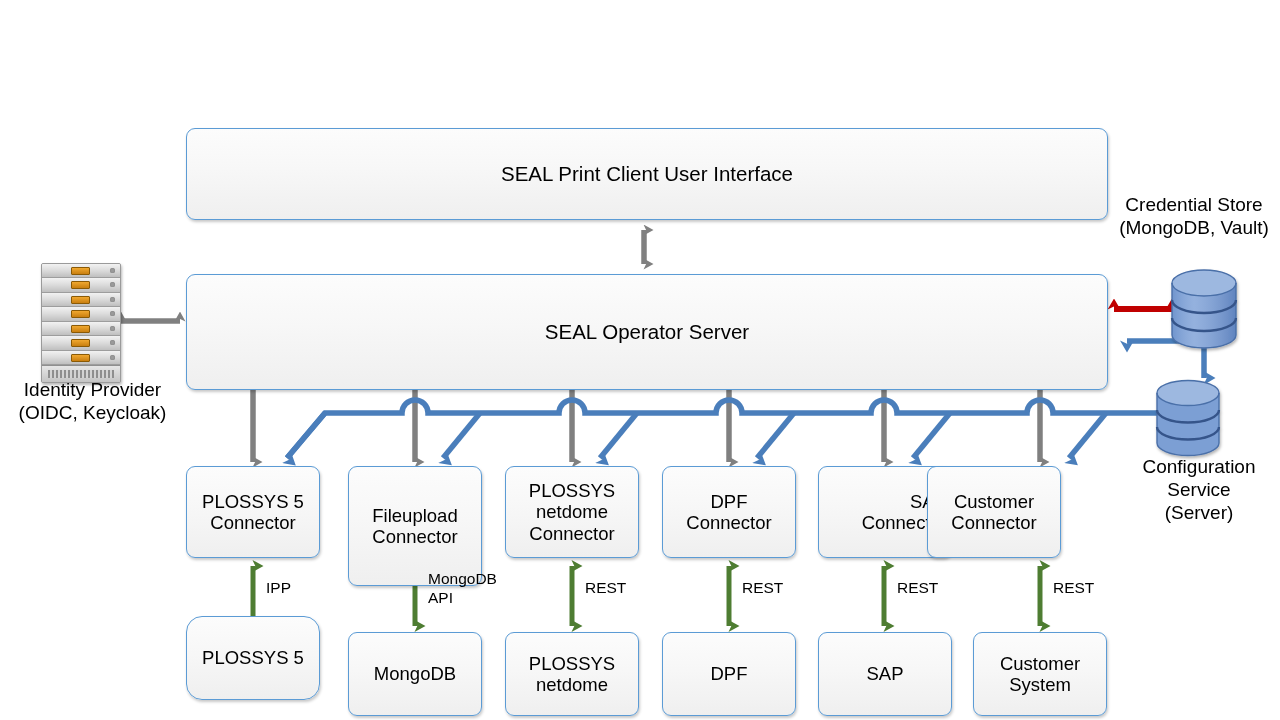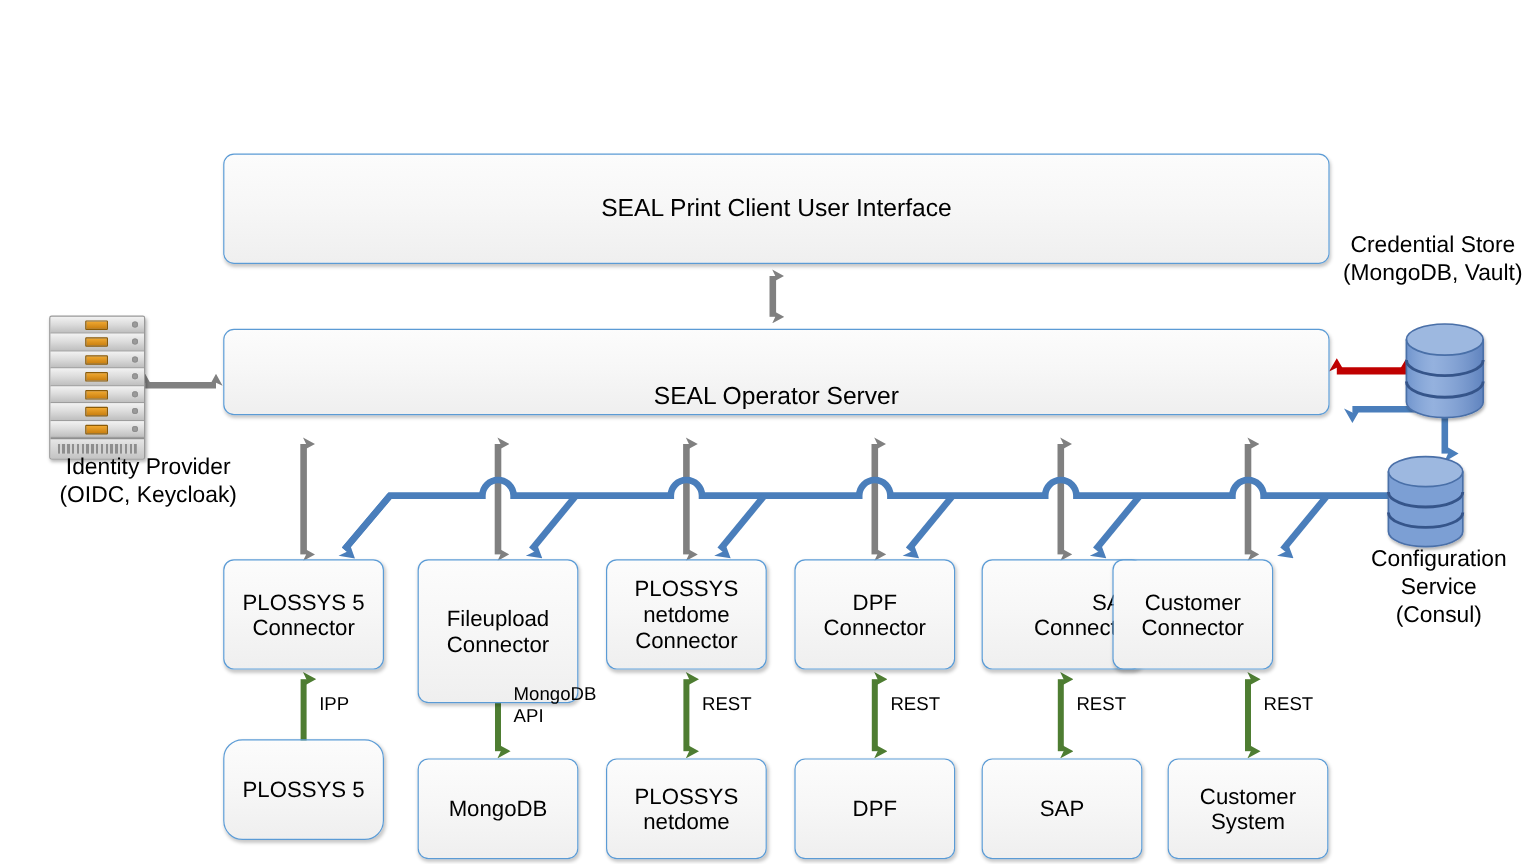--- a/index.html
+++ b/index.html
@@ -241,21 +241,21 @@
     <div class="rack-slot"></div>
     <div class="rack-slot"></div>
     <div class="rack-slot"></div>
     <div class="rack-base"></div>
   </div>
 
   <div class="box wide" style="left:186px; top:80px; width:922px; height:92px;">
     <span>SEAL Print Client User Interface</span>
   </div>
 
-  <div class="box wide" style="left:186px; top:226px; width:922px; height:72px;align-items:flex-end;">
+  <div class="box wide" style="left:186px; top:226px; width:922px; height:116px;">
     <span>SEAL Operator Server</span>
   </div>
 
   <div class="box small" style="left:186px; top:418px; width:134px; height:92px;justify-content:flex-end;">
     <span>PLOSSYS 5
 Connector</span>
   </div>
   <div class="box small" style="left:348px; top:418px; width:134px; height:120px;">
     <span>Fileupload
 Connector</span>
@@ -300,23 +300,23 @@
   </div>
 
   <div class="label sm left-al" style="left:266px; top:531px; width:90px;">IPP</div>
   <div class="label sm left-al" style="left:428px; top:522px; width:90px;">MongoDB
 API</div>
   <div class="label sm left-al" style="left:585px; top:531px; width:90px;">REST</div>
   <div class="label sm left-al" style="left:742px; top:531px; width:90px;">REST</div>
   <div class="label sm left-al" style="left:897px; top:531px; width:90px;">REST</div>
   <div class="label sm left-al" style="left:1053px; top:531px; width:90px;">REST</div>
 
-  <div class="label lg" style="left:0px; top:331px; width:185px;padding-left:31px;">Identity Provider
+  <div class="label lg" style="left:0px; top:331px; width:185px;">Identity Provider
 (OIDC, Keycloak)</div>
 
   <div class="label lg" style="left:1108px; top:146px; width:172px;">Credential Store
 (MongoDB, Vault)</div>
 
   <div class="label lg" style="left:1118px; top:408px; width:162px;">Configuration
 Service
-(Consul)</div>
+(Server)</div>
 
 </div>
 
 </body></html>

